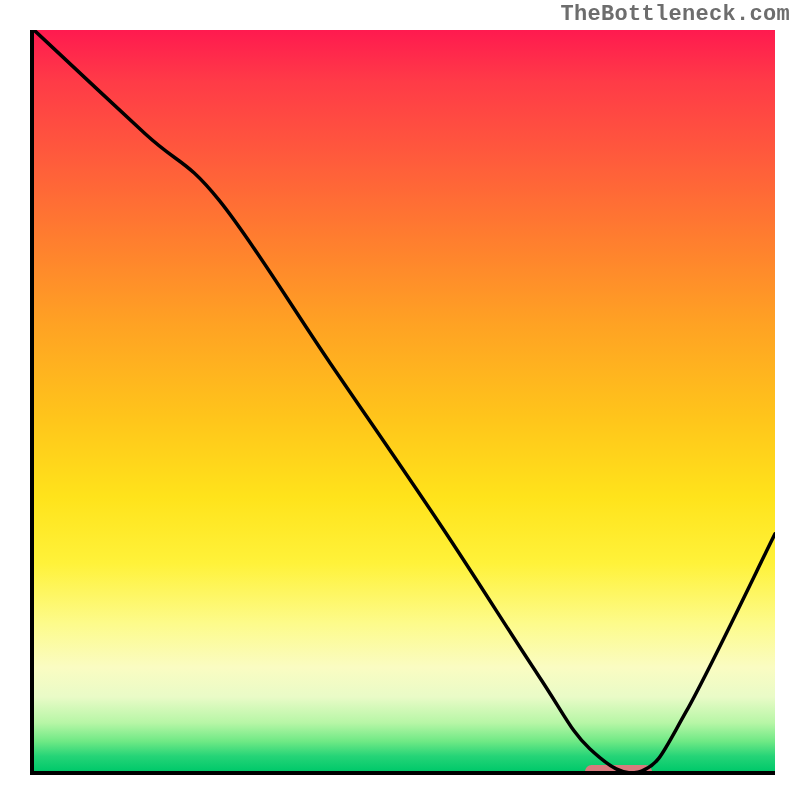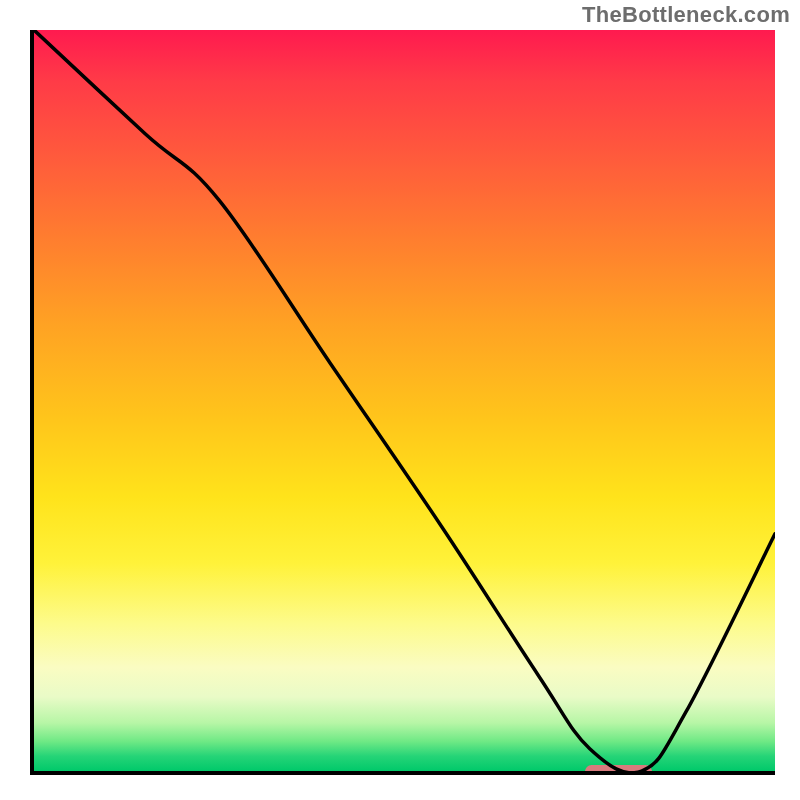--- a/index.html
+++ b/index.html
@@ -8,20 +8,21 @@
     width: 800px;
     height: 800px;
     overflow: hidden;
     font-family: Arial, Helvetica, sans-serif;
     background: #fff;
   }
   .chart-wrap {
     position: relative;
     width: 800px;
     height: 800px;
+    font-family: Liberation Mono, monospace;
   }
   .watermark {
     position: absolute;
     top: 2px;
     right: 10px;
     font-size: 22px;
     font-weight: 600;
     color: #6d6d6d;
     letter-spacing: 0.3px;
     z-index: 10;

